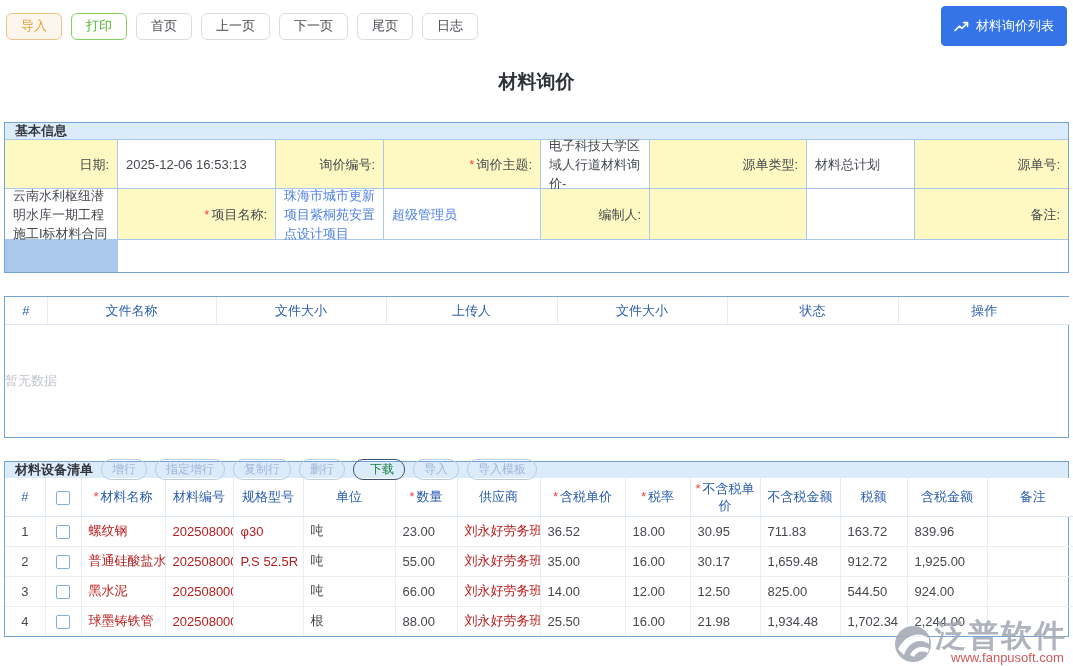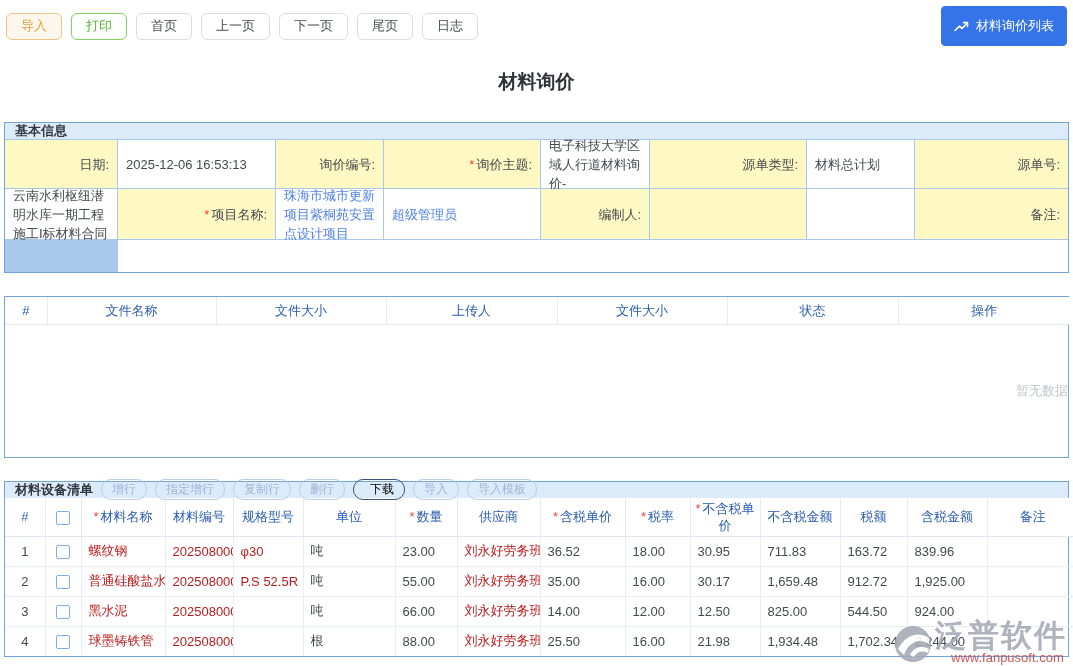--- a/index.html
+++ b/index.html
@@ -30,21 +30,21 @@
   .section { margin:0 4px 23px 4px; border:1px solid #74a3d6; }
   .section-header {
     background:#dcebfa; height:16px; padding:0 10px; display:flex; align-items:center; gap:8px;
   }
   .section-title { font-weight:bold; font-size:13px; color:#33373d; }
   .mini-btn {
     height:21px; padding:0 10px; border-radius:10px; border:1px solid #b9cde8;
     color:#9fb6d8; background:transparent; font-size:12px; cursor:pointer;
     display:inline-flex; align-items:center; font-family:inherit;
   }
-  .mini-btn.active { color:#000000; border-color:#3d5379;padding-left:16px; }
+  .mini-btn.active { color:#15803d; border-color:#3d5379;padding-left:16px; }
   
   .info-grid {
     display:grid; grid-template-columns:112px 157px 107px 156px 108px 156px 107px 1fr;
     grid-template-rows:48px 50px 32px; gap:1px; background:#aac8ec; border-top:1px solid #aac8ec;
   }
   .cell { background:#fff; display:flex; align-items:center; padding:2px 8px; line-height:19px; }
   .cell.label { background:#fef9c3; justify-content:flex-end; text-align:right; color:#45494e; }
   .cell.value { word-break:break-all; }
   .cell.value.center { justify-content:center; text-align:left; }
   .cell.remark-value { grid-column:2 / -1; }
@@ -60,21 +60,21 @@
   th:last-child, td:last-child { border-right:none; }
   .attach-table th { height:27px; }
   .list-table th { height:38px; }
   td {
     height:30px; padding:0 7px; border-bottom:1px solid #e9edf4; border-right:1px solid #e9edf4;
     color:#45494e; white-space:nowrap; overflow:hidden;
   }
   tbody tr:last-child td { border-bottom:none; }
   .c-center { text-align:center; }
   .c-link { color:#b91c1c; cursor:pointer; }
-  .empty-area { height:132px; display:flex; align-items:center; justify-content:flex-end; }
+  .empty-area { height:112px; display:flex; align-items:center; justify-content:flex-start; }
   .empty-text { color:#c0c4cc; font-size:13px; }
   
   .checkbox {
     display:inline-block; width:14px; height:14px; border:1px solid #85abe3;
     border-radius:2px; background:#fff; vertical-align:middle; cursor:pointer;
   }
   
   .watermark {
     position:absolute; right:6px; bottom:2px; display:flex; align-items:center;
     opacity:0.88; pointer-events:none; z-index:5;

